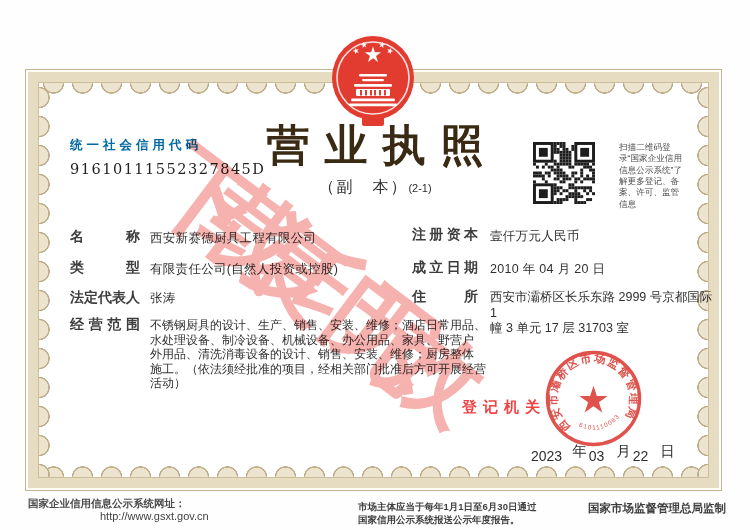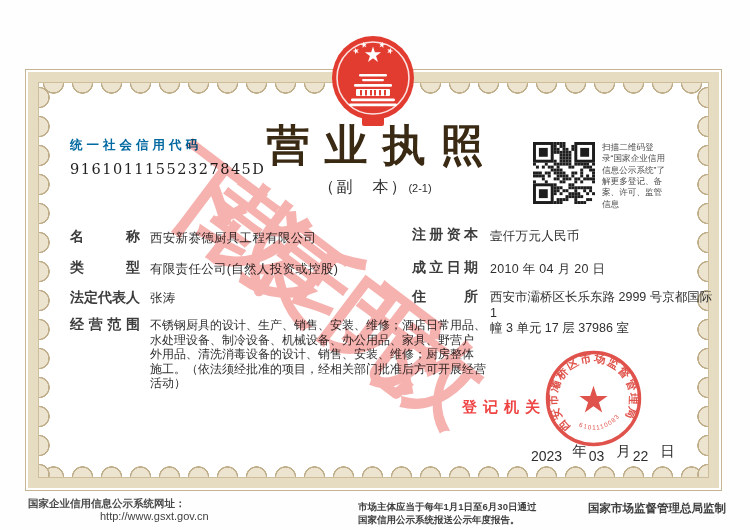--- a/index.html
+++ b/index.html
@@ -29,21 +29,21 @@
   
   .credit-block{position:absolute;left:70px;top:137px;z-index:10;}
   .credit-label{font-size:12.5px;font-weight:700;letter-spacing:4px;color:#0369a1;}
   .credit-code{margin-top:7px;font-family:"DejaVu Serif","Liberation Serif",serif;font-size:14.5px;letter-spacing:1.5px;color:#222;}
 
   .title-block{position:absolute;left:240px;top:122px;width:270px;text-align:center;z-index:10;}
   .title-main{font-size:43px;font-weight:800;color:#3a2a14;letter-spacing:15px;text-indent:15px;line-height:1.1;}
   .title-sub{margin-top:8px;font-size:16px;color:#2f2f2f;letter-spacing:2px;text-align:center;}
   .copy-no{font-size:11px;letter-spacing:0;color:#2f2f2f;}
 
-  .qr-block{position:absolute;left:533px;top:142px;display:flex;gap:7px;z-index:10;}
+  .qr-block{position:absolute;left:533px;top:142px;display:flex;gap:24px;z-index:10;}
   .qr-box{position:relative;width:62px;height:62px;background:#fff;}
   .qr-caption{width:66px;font-size:8.6px;line-height:1.32;color:#4e4e4e;}
 
   
   .row{position:absolute;display:flex;align-items:flex-start;z-index:10;}
   .flabel{display:inline-block;font-size:14px;font-weight:600;color:#3d3d3d;text-align:justify;text-align-last:justify;}
   .flabel-l{width:70px;margin-right:10px;}
   .flabel-r{width:66px;margin-right:12px;}
   .fvalue{font-size:12.5px;color:#303030;padding-top:2px;letter-spacing:0.3px;}
   .scope-lines{font-size:12px;line-height:14.6px;color:#303030;padding-top:2px;white-space:nowrap;}
@@ -324,21 +324,21 @@
     <span class="fvalue">壹仟万元人民币</span>
   </div>
   <div class="row" style="left:412px;top:259px;">
     <span class="flabel flabel-r">成立日期</span>
     <span class="fvalue">2010 年 04 月 20 日</span>
   </div>
   <div class="row" style="left:412px;top:288px;">
     <span class="flabel flabel-r">住所</span>
     <div class="addr-lines">
       <div>西安市灞桥区长乐东路 2999 号京都国际 1</div>
-      <div>幢 3 单元 17 层 37986 室</div>
+      <div>幢 3 单元 17 层 31703 室</div>
     </div>
   </div>
 
   <div class="registry-label">登记机关</div>
 
   <svg class="stamp" viewBox="0 0 100 100">
     <defs>
       <path id="arcT" d="M 28.8,80.3 A 37,37 0 1 1 71.2,80.3" fill="none"></path>
       <path id="arcB" d="M 23,67.5 A 33,33 0 0 0 77,67.5" fill="none"></path>
     </defs>

